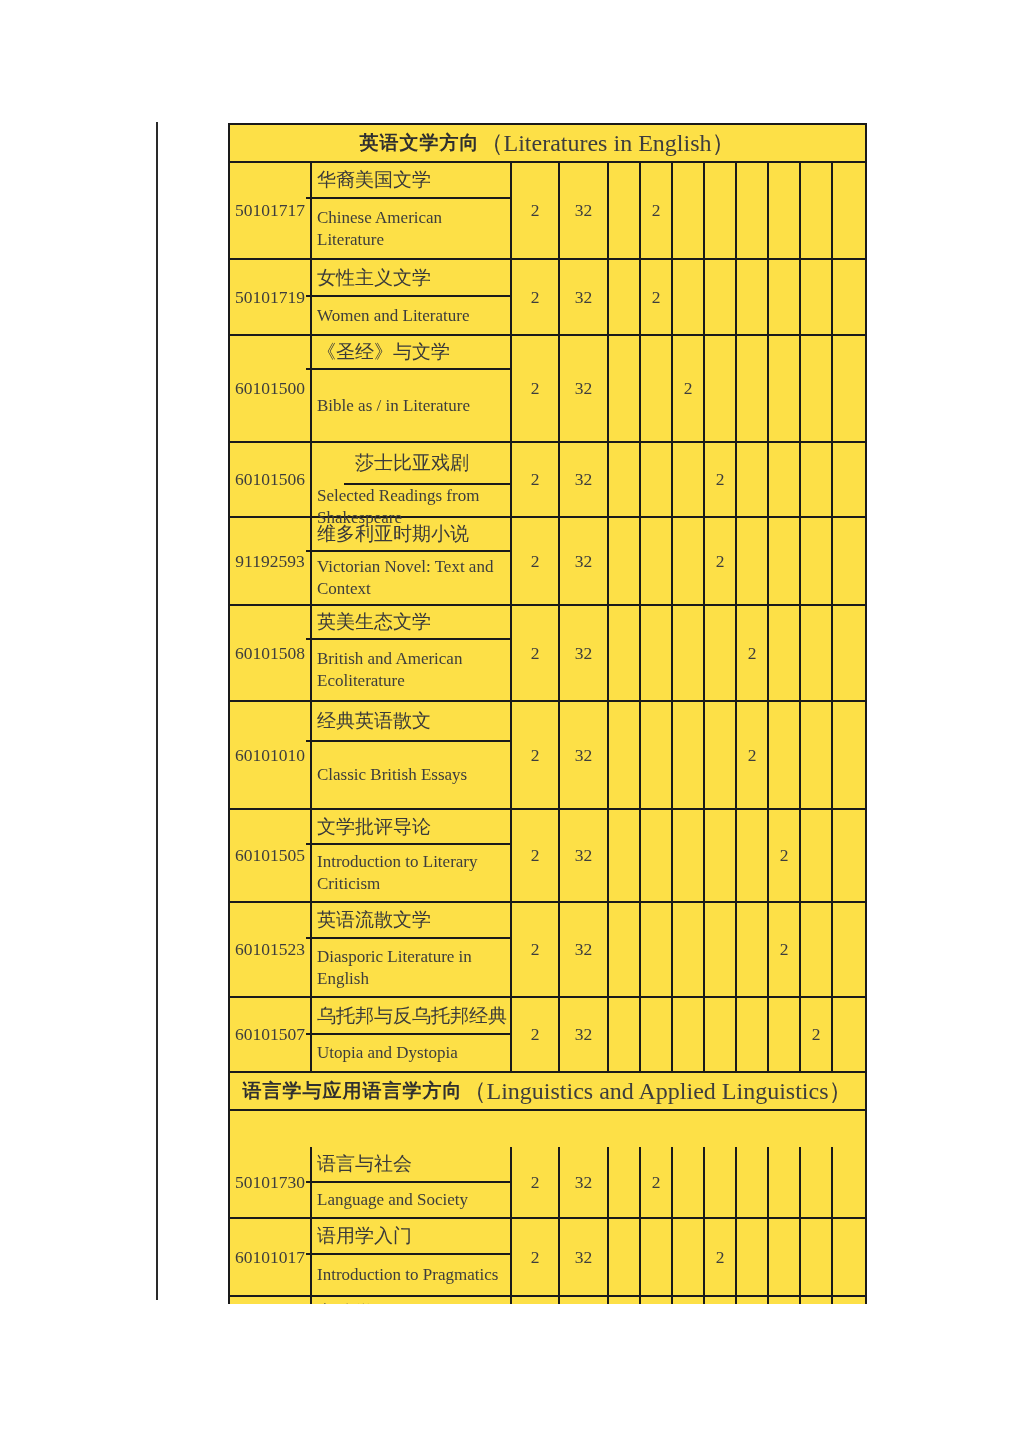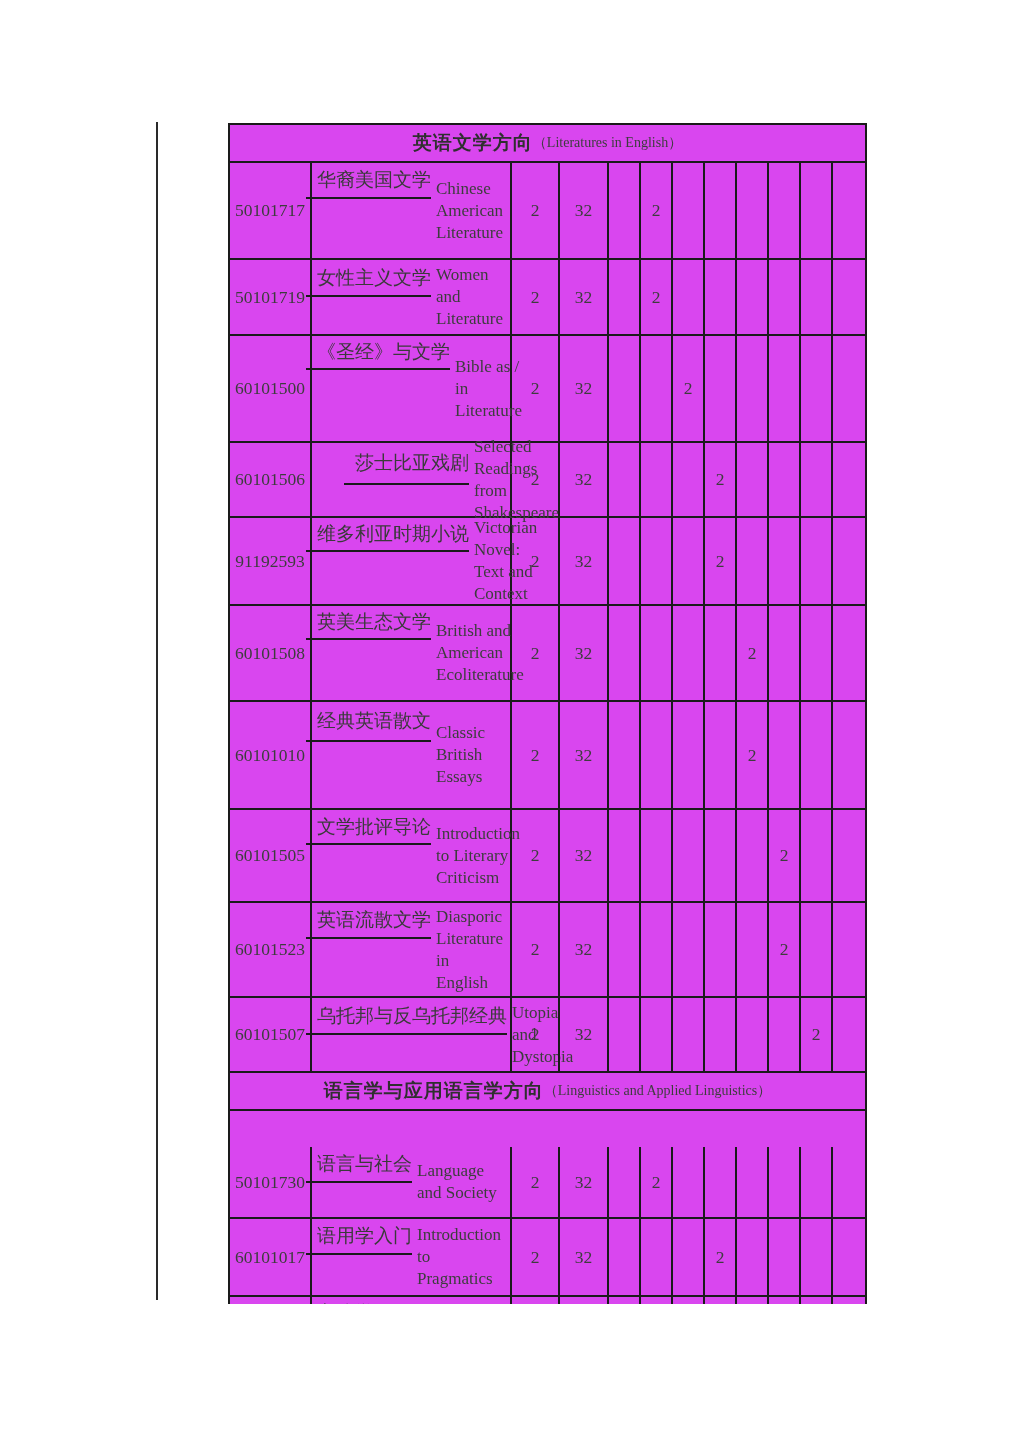--- a/index.html
+++ b/index.html
@@ -29,55 +29,55 @@
     left: 228px;
     top: 123px;
     width: 639px;
     height: 1181px;
     box-sizing: border-box;
     border: 2px solid #1a1a1a;
     border-bottom: none;
     overflow: hidden;
     display: flex;
     flex-direction: column;
-    background: #d946ef;
+    background: #fde047;
   }
   .row {
     display: flex;
     flex: none;
     box-sizing: border-box;
     border-bottom: 2px solid #1a1a1a;
   }
   .section-row {
     align-items: center;
     justify-content: center;
   }
   .sec-zh {
     font-weight: bold;
     font-size: 19px;
     letter-spacing: 1px;
     color: #2f2f2f;
   }
   .sec-en {
-    font-size: 14px;
+    font-size: 24px;
     color: #3d3d3d;
   }
   .cell {
     box-sizing: border-box;
     border-right: 2px solid #1a1a1a;
     display: flex;
     align-items: center;
     justify-content: center;
     overflow: hidden;
   }
   .cell:last-child { border-right: none; }
   .c-code  { width: 82px;  font-size: 17.5px; text-align: right; }
   .c-name  {
     width: 200px;
-    flex-direction: row;
+    flex-direction: column;
     align-items: stretch;
     justify-content: flex-start;
     overflow: visible;
   }
   .zh-sub {
     flex: none;
     box-sizing: border-box;
     border-bottom: 2px solid #1a1a1a;
     display: flex;
     align-items: center;

